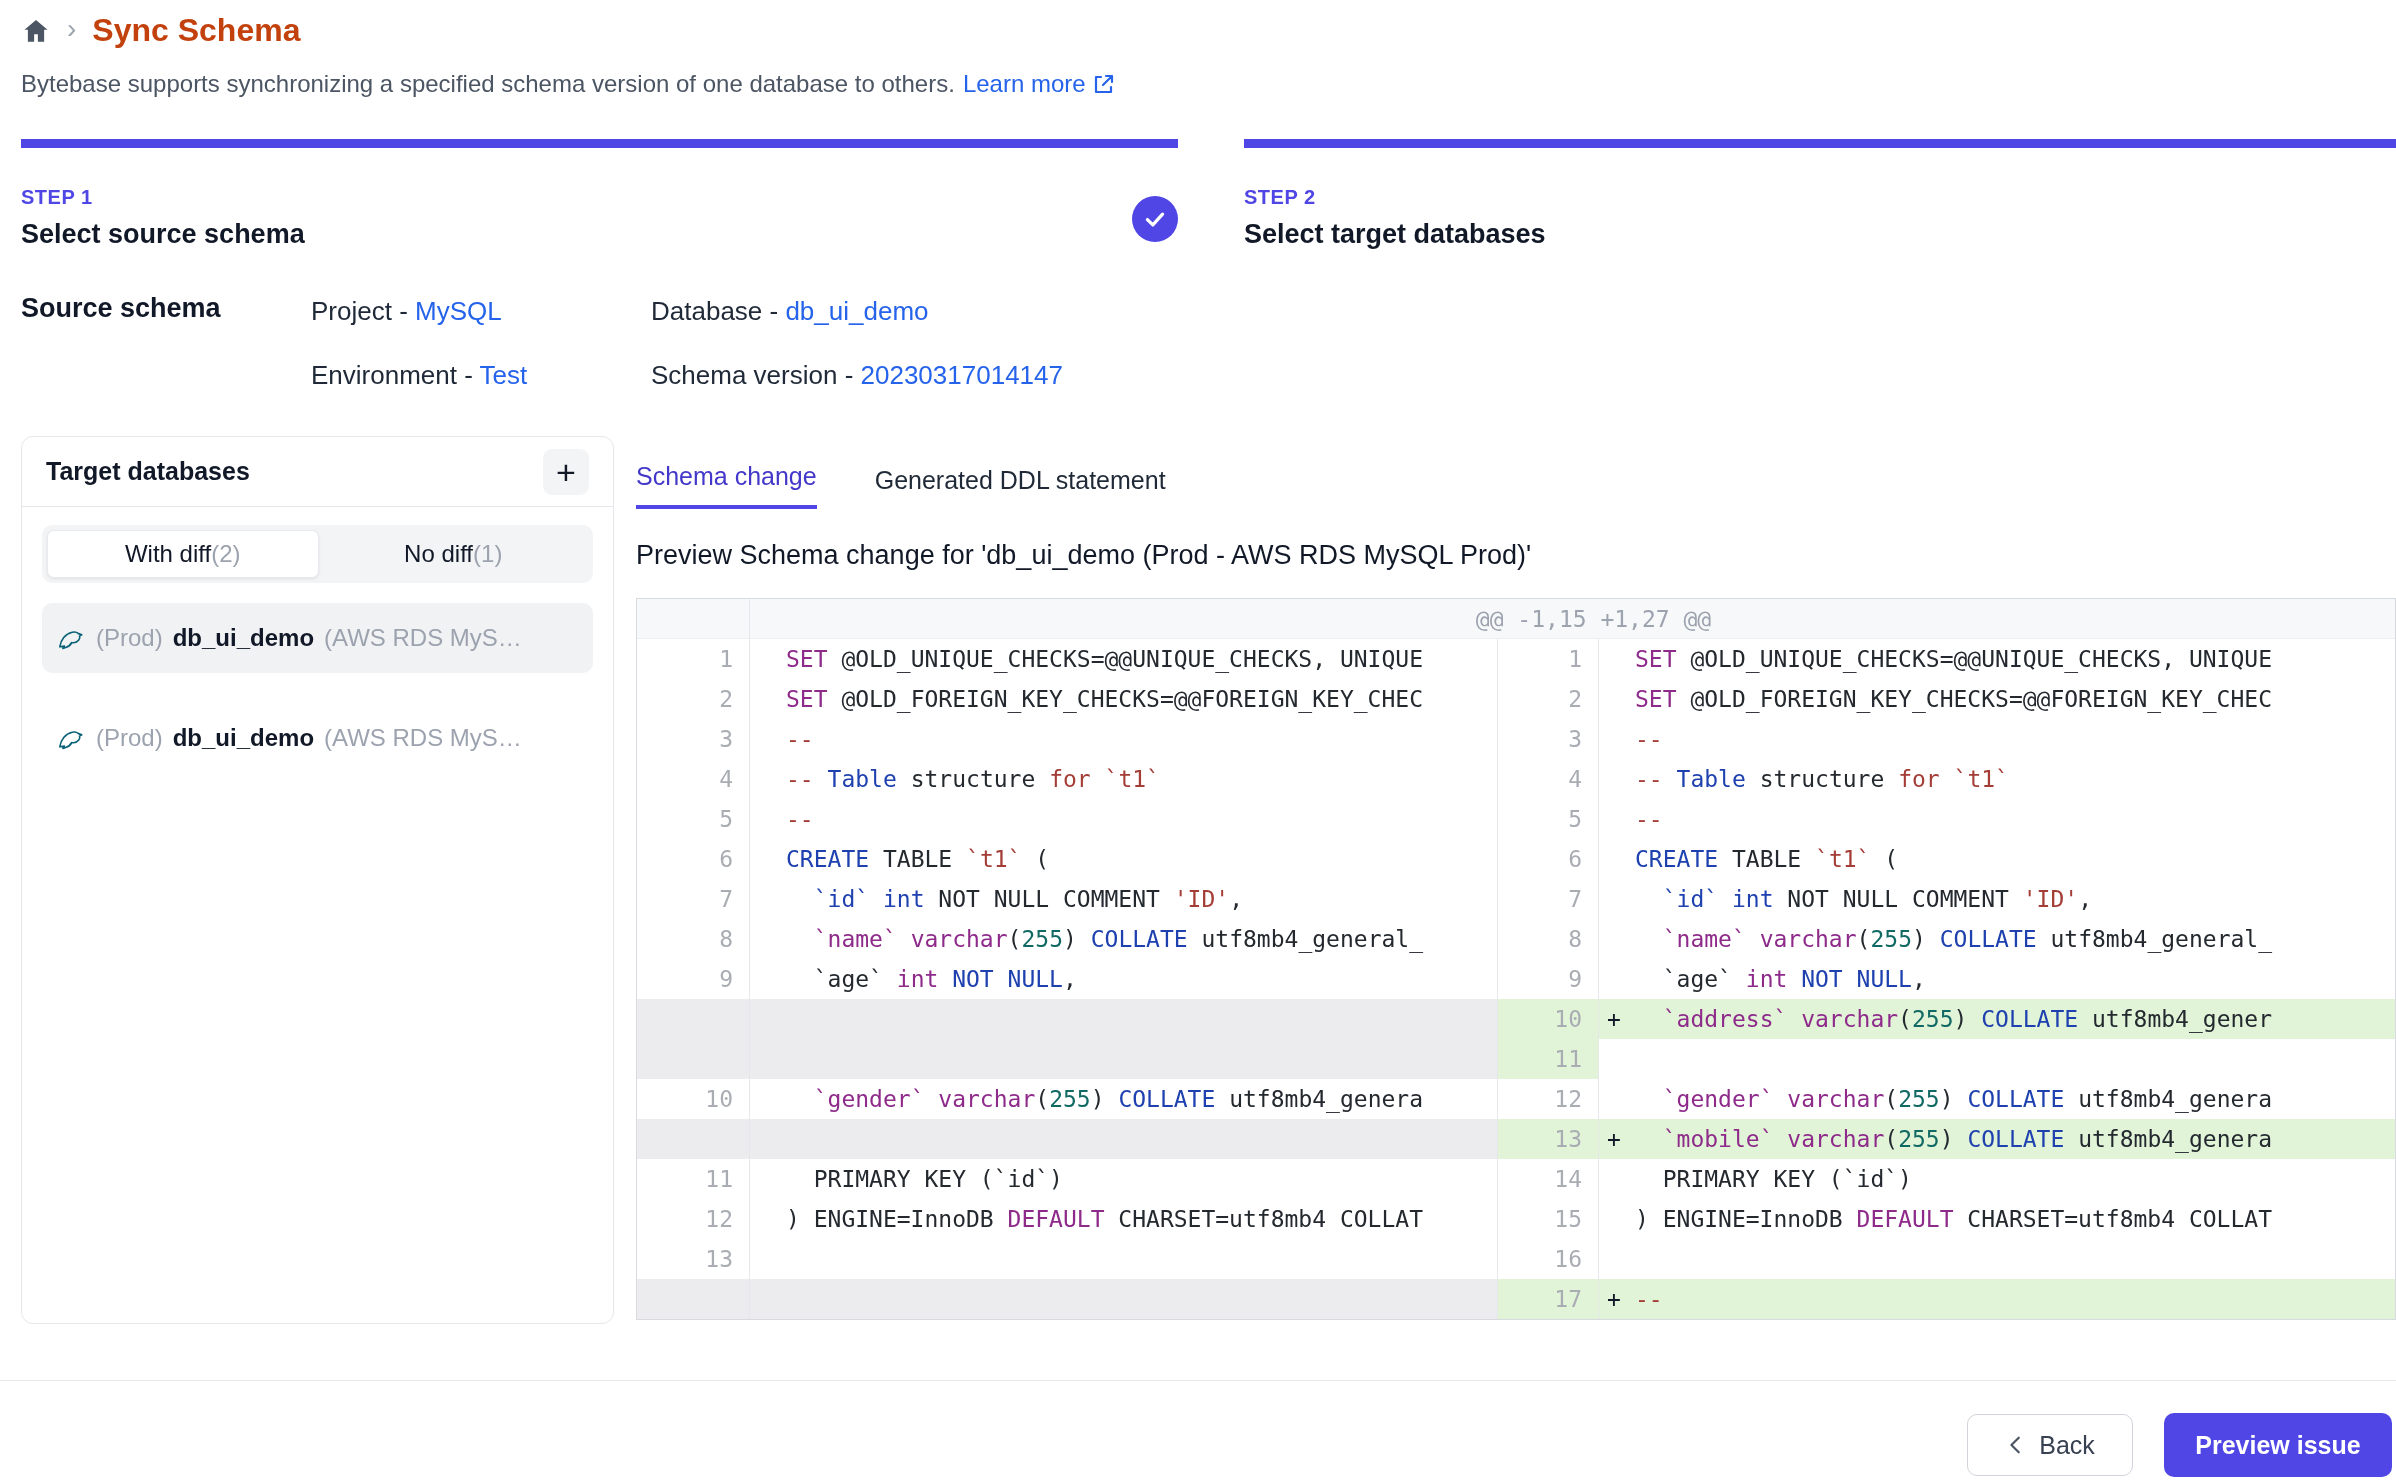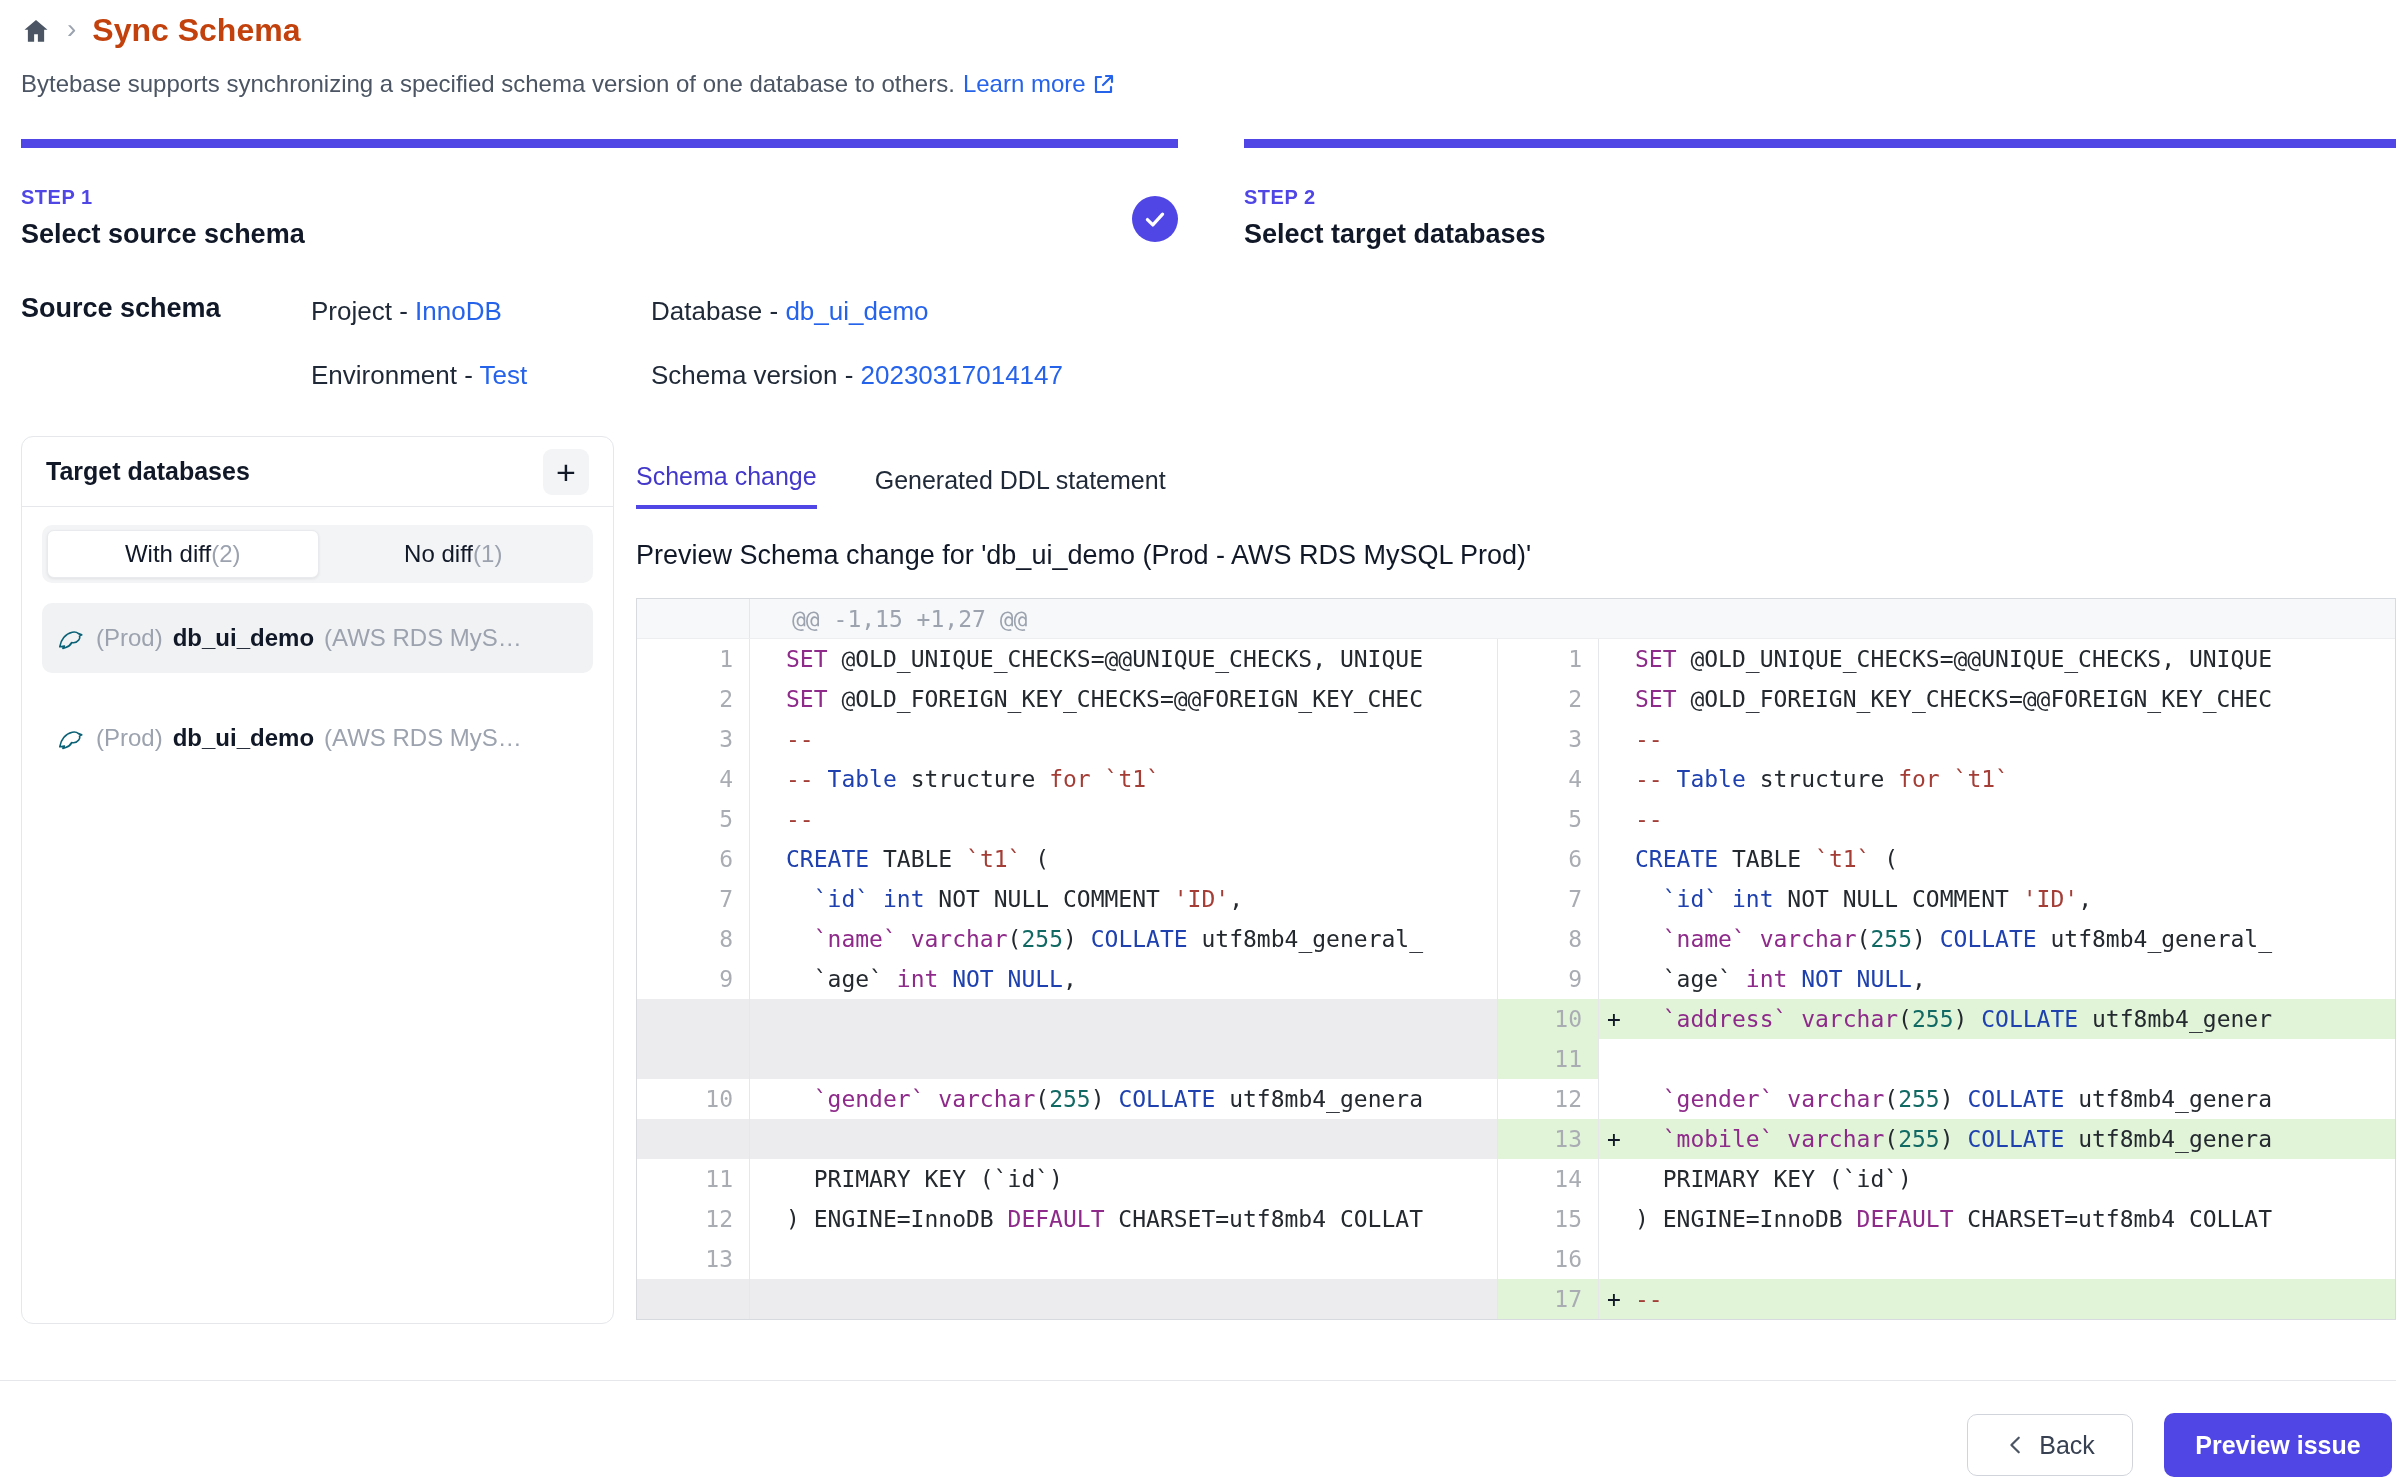--- a/index.html
+++ b/index.html
@@ -66,21 +66,21 @@
   .diff { left:636px; top:598px; width:1760px; height:722px; border:1px solid #d7dade; background:#fff; overflow:hidden; }
   .drow, .dhead { display:flex; height:40px; line-height:40px;
     font-family:"DejaVu Sans Mono", monospace; font-size:23px; white-space:pre; }
   .dhead { background:#f6f8f9; color:#9ca3af; border-bottom:1px solid #eceef0; }
   .cell { overflow:hidden; }
   .lg { flex:0 0 113px; border-right:1px solid #e5e7eb; text-align:right; padding-right:16px; color:#a9adb3; }
   .lc { flex:0 0 748px; border-right:1px solid #e5e7eb; padding-left:8px; }
   .rg { flex:0 0 101px; border-right:1px solid #e5e7eb; text-align:right; padding-right:16px; color:#a9adb3; }
   .rc { flex:1 1 auto; padding-left:8px; }
   .dhead .hgut { flex:0 0 113px; border-right:1px solid #e5e7eb; }
-  .dhead .htext { flex:1; padding-left:42px; }
+  .dhead .htext { flex:1; padding-left:42px;text-align:center; }
   .pfx { display:inline-block; width:28px; }
   .cell.gap { background:#ececee; }
   .cell.add { background:#e1f4d8; }
   .tok-t { color:#24292f; }
   .tok-p { color:#8e2a8a; }
   .tok-b { color:#1e41af; }
   .tok-r { color:#a33d36; }
   .tok-g { color:#116964; }
 
   
@@ -125,21 +125,21 @@
     <path d="M5 12.5 10 17.5 19 7.5" fill="none" stroke="#ffffff" stroke-width="3" stroke-linecap="round" stroke-linejoin="round"></path>
   </svg>
 </div>
 <div class="abs step2">
   <div class="step-label">STEP 2</div>
   <div class="step-title">Select target databases</div>
 </div>
 
 <div class="abs src-label">Source schema</div>
 <div class="src-row" style="left:311px; top:296px;">
-  <span>Project - </span><span class="src-link">InnoDB</span>
+  <span>Project - </span><span class="src-link">MySQL</span>
 </div>
 <div class="src-row" style="left:651px; top:296px;">
   <span>Database - </span><span class="src-link">db_ui_demo</span>
 </div>
 <div class="src-row" style="left:311px; top:360px;">
   <span>Environment - </span><span class="src-link">Test</span>
 </div>
 <div class="src-row" style="left:651px; top:360px;">
   <span>Schema version - </span><span class="src-link">20230317014147</span>
 </div>

